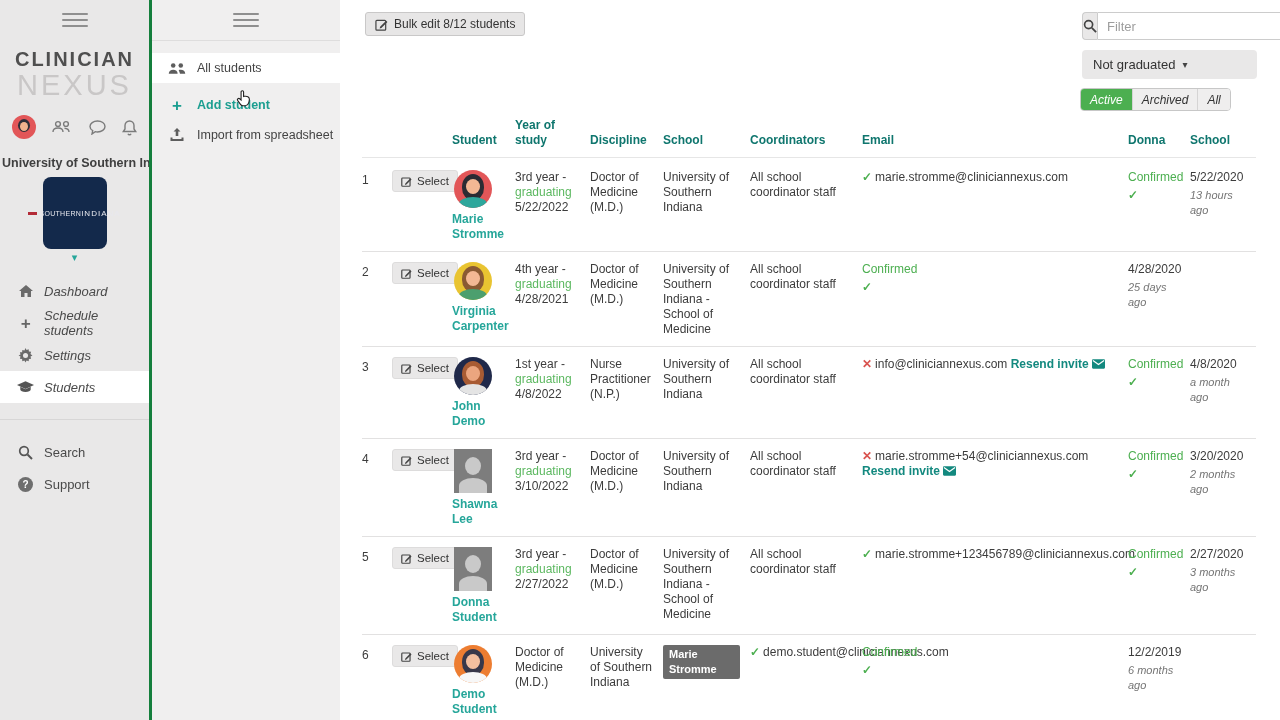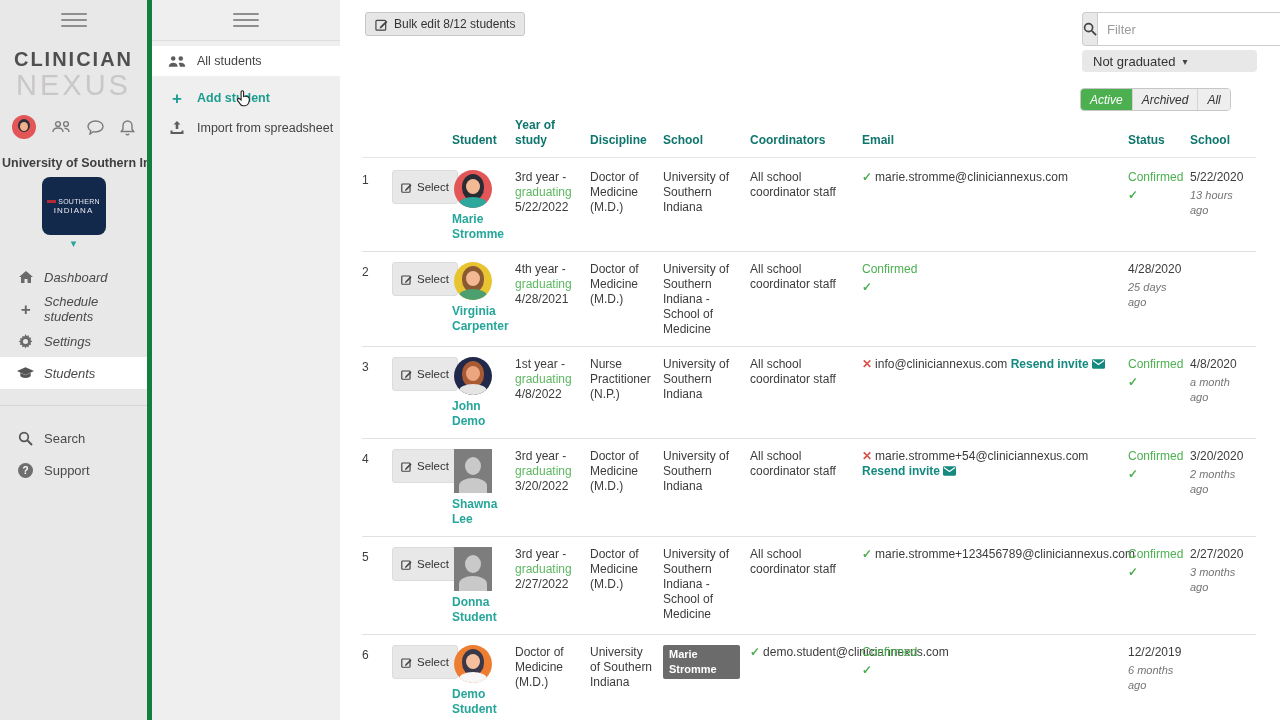--- a/index.html
+++ b/index.html
@@ -1,33 +1,33 @@
 <!DOCTYPE html>
 <html><head>
 <meta charset="utf-8">
 <style>
   * { margin:0; padding:0; box-sizing:border-box; }
   html,body { width:1280px; height:720px; overflow:hidden; }
   body { font-family:"Liberation Sans", sans-serif; background:#fff; color:#333; }
   .app { display:flex; width:1280px; height:720px; }
 
   
-  .sidebar { width:152px; background:#e9e8e8; border-right:5px solid #15803d; position:relative; flex:none; }
+  .sidebar { width:152px; background:#e9e8e8; border-right:3px solid #15803d; position:relative; flex:none; }
   .hamburger { width:26px; margin:13px auto 0; cursor:pointer; }
   .hamburger span { display:block; height:2px; background:#8f8f8f; margin-bottom:4px; border-radius:1px; }
   .brand { text-align:center; margin-top:22px; line-height:1; }
   .brand1 { font-size:20px; font-weight:bold; color:#4f4f4f; letter-spacing:2px; }
   .brand2 { font-size:29px; color:#c9c7c7; letter-spacing:3px; margin-top:2px; }
   .iconrow { display:flex; align-items:center; justify-content:space-between; padding:0 12px; margin-top:15px; }
   .mini-avatar { width:24px; height:24px; border-radius:50%; background:#e25658; position:relative; overflow:hidden; }
   .mini-avatar::before { content:""; position:absolute; left:6px; top:4px; width:12px; height:13px; border-radius:50%; background:#2e2e38; }
   .mini-avatar::after { content:""; position:absolute; left:8px; top:7px; width:8px; height:9px; border-radius:50%; background:#f0b28d; }
   .iconrow svg { display:block; }
   .orgname { margin-top:17px; text-align:center; font-size:12.5px; font-weight:bold; color:#3f3f3f; white-space:nowrap; overflow:hidden; padding:0 2px; }
-  .orglogo { width:64px; height:58px; background:#13294b; border-radius:8px; margin:7px auto 0; display:flex; flex-direction:column; align-items:center; justify-content:center; cursor:pointer; }
+  .orglogo { width:64px; height:72px; background:#13294b; border-radius:8px; margin:7px auto 0; display:flex; flex-direction:row; align-items:center; justify-content:center; cursor:pointer; }
   .usi-line1 { font-size:7px; color:#e8e8ee; letter-spacing:.3px; display:flex; align-items:center; gap:2px; }
   .usi-red { display:inline-block; width:9px; height:3px; background:#b32b37; }
   .usi-line2 { font-size:8px; color:#e8e8ee; letter-spacing:1px; margin-top:1px; }
   .org-caret { text-align:center; color:#26a69a; font-size:11px; line-height:10px; margin-top:3px; cursor:pointer; }
   .nav { margin-top:13px;font-style:italic; }
   .nav-item { height:32px; display:flex; align-items:center; gap:10px; padding-left:17px; font-size:13px; color:#4a4a4a; cursor:pointer; }
   .nav-item.active { background:#fff; }
   .nav-item .nicon { width:17px; display:flex; justify-content:center; flex:none; }
   .nav-plus { font-size:17px; color:#666; font-weight:bold; line-height:1; }
   .side-divider { border-top:1px solid #d7d6d6; margin:16px 0 0 0; }
@@ -35,55 +35,55 @@
   .help-circle { width:15px; height:15px; border-radius:50%; background:#6e6e6e; color:#fff; font-size:10px; font-weight:bold; display:flex; align-items:center; justify-content:center; }
 
   
   .panel { width:188px; background:#f0efef; position:relative; flex:none; box-shadow:2px 0 5px rgba(0,0,0,.10); }
   .panel-divider { border-top:1px solid #dedddd; margin-top:13px; }
   .panel-item { height:30px; display:flex; align-items:center; gap:11px; padding-left:16px; font-size:12.5px; color:#444; cursor:pointer; }
   .panel-item.active { background:#fff; }
   .panel-item.accent { color:#1b9e90; font-weight:bold; }
   .panel-item .picon { width:18px; display:flex; justify-content:center; flex:none; }
   .p-plus { font-size:17px; color:#1b9e90; font-weight:bold; line-height:1; }
-  .pi-allstudents { margin-top:5px; }
+  .pi-allstudents { margin-top:12px; }
   .pi-add { margin-top:7px; }
   .cursor-overlay { position:absolute; left:82px; top:88px; width:20px; height:22px; z-index:9; pointer-events:none; }
 
   
   .main { flex:1; background:#fff; position:relative; }
   .bulk-edit { position:absolute; left:25px; top:12px; height:24px; display:flex; align-items:center; gap:6px;
     background:#e7e6e6; border:1px solid #c9c8c8; border-radius:3px; padding:0 9px; font-size:12px; color:#333;
     font-family:inherit; cursor:pointer; }
-  .search-group { position:absolute; right:22px; top:12px; width:176px; height:34px; display:flex; }
+  .search-group { position:absolute; right:22px; top:12px; width:176px; height:28px; display:flex; }
   .search-addon { width:31px; background:#e9e8e8; border:1px solid #ccc; border-right:none; border-radius:4px 0 0 4px;
     display:flex; align-items:center; justify-content:center; cursor:pointer; }
   .search-input { flex:1; border:1px solid #ccc; border-radius:0 4px 4px 0; font-size:13px; padding:0 9px;
     font-family:inherit; color:#333; outline:none; background:#fff; }
   .search-input::placeholder { color:#9d9d9d; }
-  .grad-filter { position:absolute; right:23px; top:50px; width:175px; height:22px; background:#e9e8e8; border-radius:4px;
+  .grad-filter { position:absolute; right:23px; top:50px; width:175px; height:29px; background:#e9e8e8; border-radius:4px;
     display:flex; align-items:center; padding-left:11px; gap:7px; font-size:13px; color:#333; cursor:pointer; }
   .grad-filter .caret { font-size:10px; color:#444; }
   .tab-group { position:absolute; left:740px; top:88px; display:flex; height:23px; border:1px solid #c7c7c7; border-radius:4px; overflow:hidden; }
   .tab { display:flex; align-items:center; padding:0 9px; font-size:12px; color:#333; background:#efeeee; cursor:pointer; border-right:1px solid #d5d4d4;font-style:italic; }
   .tab:last-child { border-right:none; }
   .tab.active { background:#4caf50; color:#fff; }
 
   
   .tgrid { display:grid; grid-template-columns:30px 60px 63px 75px 73px 87px 112px 266px 62px 66px; }
   .thead { position:absolute; left:22px; top:118px; width:894px; align-items:end; padding-bottom:9px; border-bottom:1px solid #e6e6e6; }
   .thead > div { font-size:12px; font-weight:bold; color:#0f766e; line-height:15px; padding-right:8px; }
   .tbody { position:absolute; left:22px; top:160px; width:894px; }
   .trow { padding:10px 0 9px; border-bottom:1px solid #e2e1e1; }
   .trow > div { font-size:12px; line-height:15px; color:#3c3c3c; padding-right:10px; }
   .r1 { min-height:85px; } .r2 { min-height:93px; } .r3 { min-height:82px; } .r4 { min-height:83px; }
   .r5 { min-height:92px; } .r6 { min-height:83px; }
   .cell-num { color:#555; padding-top:3px; }
   .select-btn { display:inline-flex; align-items:center; gap:5px; background:#e9e8e8; border:1px solid #dddcdc; border-radius:3px;
-    height:34px; padding:0 8px; font-size:11.5px; color:#333; font-family:inherit; cursor:pointer; }
+    height:22px; padding:0 8px; font-size:11.5px; color:#333; font-family:inherit; cursor:pointer; }
   .cell-student { padding-right:4px !important; }
   .student-name { display:block; margin-top:4px; color:#26a69a; font-weight:bold; cursor:pointer; }
   .green { color:#5cb860;margin-top:39px; }
   .grad-cell span { display:inline; }
   .badge { display:inline-block; background:#6b6b6b; color:#fff; font-size:11px; font-weight:bold; border-radius:2px; padding:2px 6px; }
   .ok { color:#4caf50; font-weight:bold; margin-right:3px; }
   .bad { color:#d9534f; font-weight:bold; margin-right:3px; }
   .resend { color:#13897f; font-weight:bold; cursor:pointer; white-space:nowrap; }
   .resend svg { vertical-align:-1px; }
   .cell-status span.st { color:#4caf50; }
@@ -264,21 +264,21 @@
 
     <div class="tgrid thead">
       <div></div>
         <div></div>
       <div>Student</div>
       <div>Year of study</div>
       <div>Discipline</div>
       <div>School</div>
       <div>Coordinators</div>
       <div>Email</div>
-      <div>Status</div>
+      <div>Donna</div>
       <div>School</div>
     </div>
 
     <div class="tbody">
 
       <div class="tgrid trow r1">
         <div class="cell-num">1</div>
         <div><button class="select-btn">
               <svg width="11" height="11" viewBox="0 0 14 14">
                 <rect x="1" y="2.5" width="10.5" height="10.5" rx="1" fill="none" stroke="#444" stroke-width="1.5"></rect>
@@ -366,21 +366,21 @@
               </svg>
               <span>Select</span>
             </button></div>
         <div class="cell-student">
             <div class="avatar av-ph">
               <div class="av-face"></div>
               <div class="av-shirt"></div>
             </div>
             <span class="student-name">Shawna Lee</span>
           </div>
-        <div class="grad-cell"><span>3rd year -</span> <span class="green">graduating</span> <span>3/20/2022</span></div>
+        <div class="grad-cell"><span>3rd year -</span> <span class="green">graduating</span> <span>3/10/2022</span></div>
         <div>Doctor of Medicine (M.D.)</div>
         <div>University of Southern Indiana</div>
         <div>All school coordinator staff</div>
         <div><span class="bad">✕</span><span>marie.stromme+54@cliniciannexus.com</span> <span class="resend"><span>Resend invite</span> <svg width="13" height="10" viewBox="0 0 14 10">
                 <rect width="14" height="10" rx="1.2" fill="#13897f"></rect>
                 <path d="M1 1.2l6 4.4 6-4.4" fill="none" stroke="#fff" stroke-width="1.2"></path>
               </svg></span></div>
         <div class="cell-status"><span class="st">Confirmed</span><span class="ck">✓</span></div>
         <div class="cell-added"><span>3/20/2020</span><span class="ago">2 months ago</span></div>
       </div>

